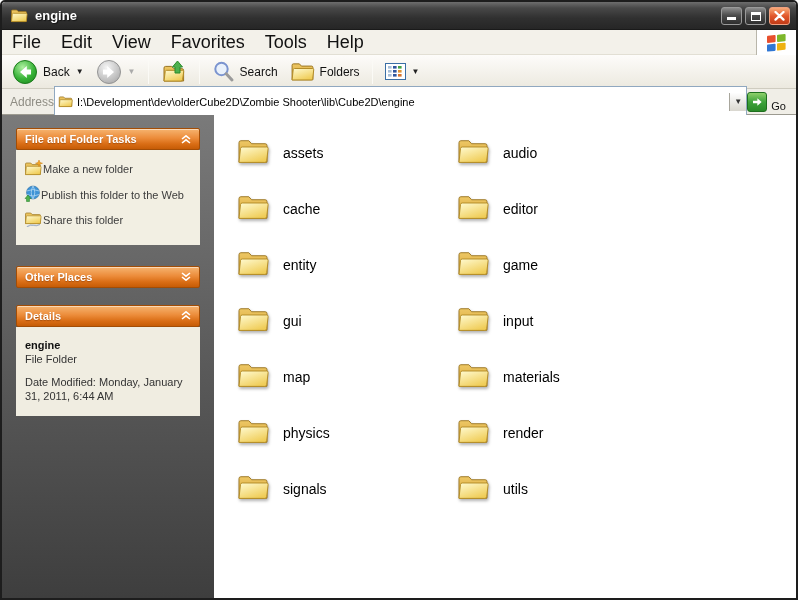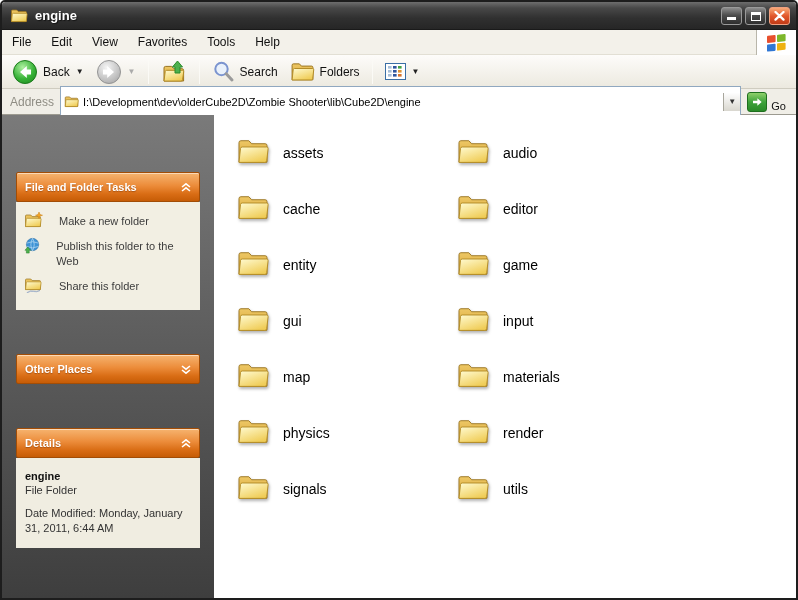--- a/index.html
+++ b/index.html
@@ -17,55 +17,55 @@
   .winbtn { width:21px; height:18px; border-radius:3px; border:1px solid #9a9a9a;
             background:linear-gradient(#8d8d8d, #4d4d4d 45%, #2e2e2e); position:relative; cursor:default; }
   .winbtn.close { border:1px solid #f0a080; background:linear-gradient(#f7a977, #e2572b 50%, #c03a16); }
   .glyph-min { position:absolute; left:5px; bottom:4px; width:9px; height:3px; background:#fff; }
   .glyph-max { position:absolute; left:5px; top:4px; width:10px; height:9px; border:1px solid #fff; border-top:3px solid #fff; }
   .glyph-close { position:absolute; inset:0; display:flex; align-items:center; justify-content:center; }
 
   
   .menubar { height:25px; flex:0 0 25px; background:#f3f1ea; display:flex; align-items:center; position:relative;
              border-bottom:1px solid #e2dfd4; }
-  .menu-item { font-size:12px; color:#111; padding:4px 10px; }
+  .menu-item { font-size:18px; color:#111; padding:4px 10px; }
   .logo-box { position:absolute; right:0; top:0; width:40px; height:25px; background:#fff;
               border-left:1px solid #b9b6aa; display:flex; align-items:center; justify-content:center; }
 
   
   .toolbar { height:34px; flex:0 0 34px; background:linear-gradient(#fdfcfa, #ece9df);
              border-bottom:1px solid #cfccc0; display:flex; align-items:center; padding:0 6px; gap:4px; }
   .tbtn { display:flex; align-items:center; gap:5px; padding:2px 4px; border-radius:3px; font-size:12px; color:#111; }
   .caret { font-size:8px; color:#222; margin-left:1px; }
   .caret.dis { color:#aaa; }
   .tsep { width:1px; height:24px; background:#d6d2c6; border-right:1px solid #fbfaf6; margin:0 4px; }
 
   
   .addressbar { height:26px; flex:0 0 26px; background:#f0eee7; display:flex; align-items:center;
-                padding:0 6px 0 8px; gap:6px; border-bottom:1px solid #9c9a90; }
+                padding:0 6px 0 8px; border-bottom:1px solid #9c9a90; }
   .addr-label { font-size:12px; color:#8f8d84; }
   .combo { flex:1; height:32px; background:#fff; border:1px solid #90a8c0; display:flex; align-items:center; padding-left:3px; }
   .combo .path { font-size:11px; color:#000; flex:1; margin-left:4px; white-space:nowrap; overflow:hidden; }
   .combo-drop { width:17px; height:18px; background:linear-gradient(#fefefe,#d9d7cf); border-left:1px solid #a8a69c;
                 display:flex; align-items:center; justify-content:center; font-size:8px; color:#333; }
   .go { display:flex; align-items:flex-end; gap:4px; font-size:11px; color:#111; padding-right:4px; }
   .go-btn { width:20px; height:20px; border-radius:3px; border:1px solid #1e6f1e;
             background:linear-gradient(#8ed06a, #3da23a 50%, #2a8a28); display:flex; align-items:center; justify-content:center; }
 
   
   .content { flex:1; display:flex; overflow:hidden; }
   .sidebar { width:212px; flex:0 0 212px; background:linear-gradient(#7a7a7a, #585858 55%, #3e3e3e); padding:13px 14px 0 14px; }
   .panel { margin-bottom:21px; }
-  .panel-header { height:30px; display:flex; align-items:center; justify-content:space-between; padding:0 8px;
+  .panel-header { height:22px; display:flex; align-items:center; justify-content:space-between; padding:0 8px;
                   border:1px solid #a24d06; border-radius:2px;
                   background:linear-gradient(#f6b470, #ec8c3a 45%, #d96d15 75%, #c65c06);
-                  box-shadow:inset 0 1px 0 rgba(255,255,255,.5);margin-top:44px; }
+                  box-shadow:inset 0 1px 0 rgba(255,255,255,.5); }
   .panel-header .ptitle { color:#fff; font-weight:bold; font-size:11px; text-shadow:0 1px 1px rgba(120,50,0,.5); }
   .panel-body { background:#f2efe3; padding:10px 8px 8px 8px; }
-  .task { display:flex; align-items:flex-start; gap:16px; margin-bottom:9px; }
+  .task { display:flex; align-items:center; gap:0; margin-bottom:9px; }
   .task .tlabel { font-size:11px; color:#3c3c3c; line-height:1.3; padding-top:2px; }
   .details-body { background:#f0ede1; padding:12px 9px 12px 9px; }
   .d-name { font-size:11px; font-weight:bold; color:#111; }
   .d-type { font-size:11px; color:#333; margin-top:2px; }
   .d-date { font-size:11px; color:#333; margin-top:10px; line-height:1.35; }
 
   .main { flex:1; background:#fff; padding:10px 0 0 10px; overflow:hidden; }
   .grid { display:grid; grid-template-columns:220px 220px; grid-auto-rows:56px; }
   .tile { display:flex; align-items:center; gap:13px; padding-left:12px; }
   .tile .flabel { font-size:14px; color:#000; }

